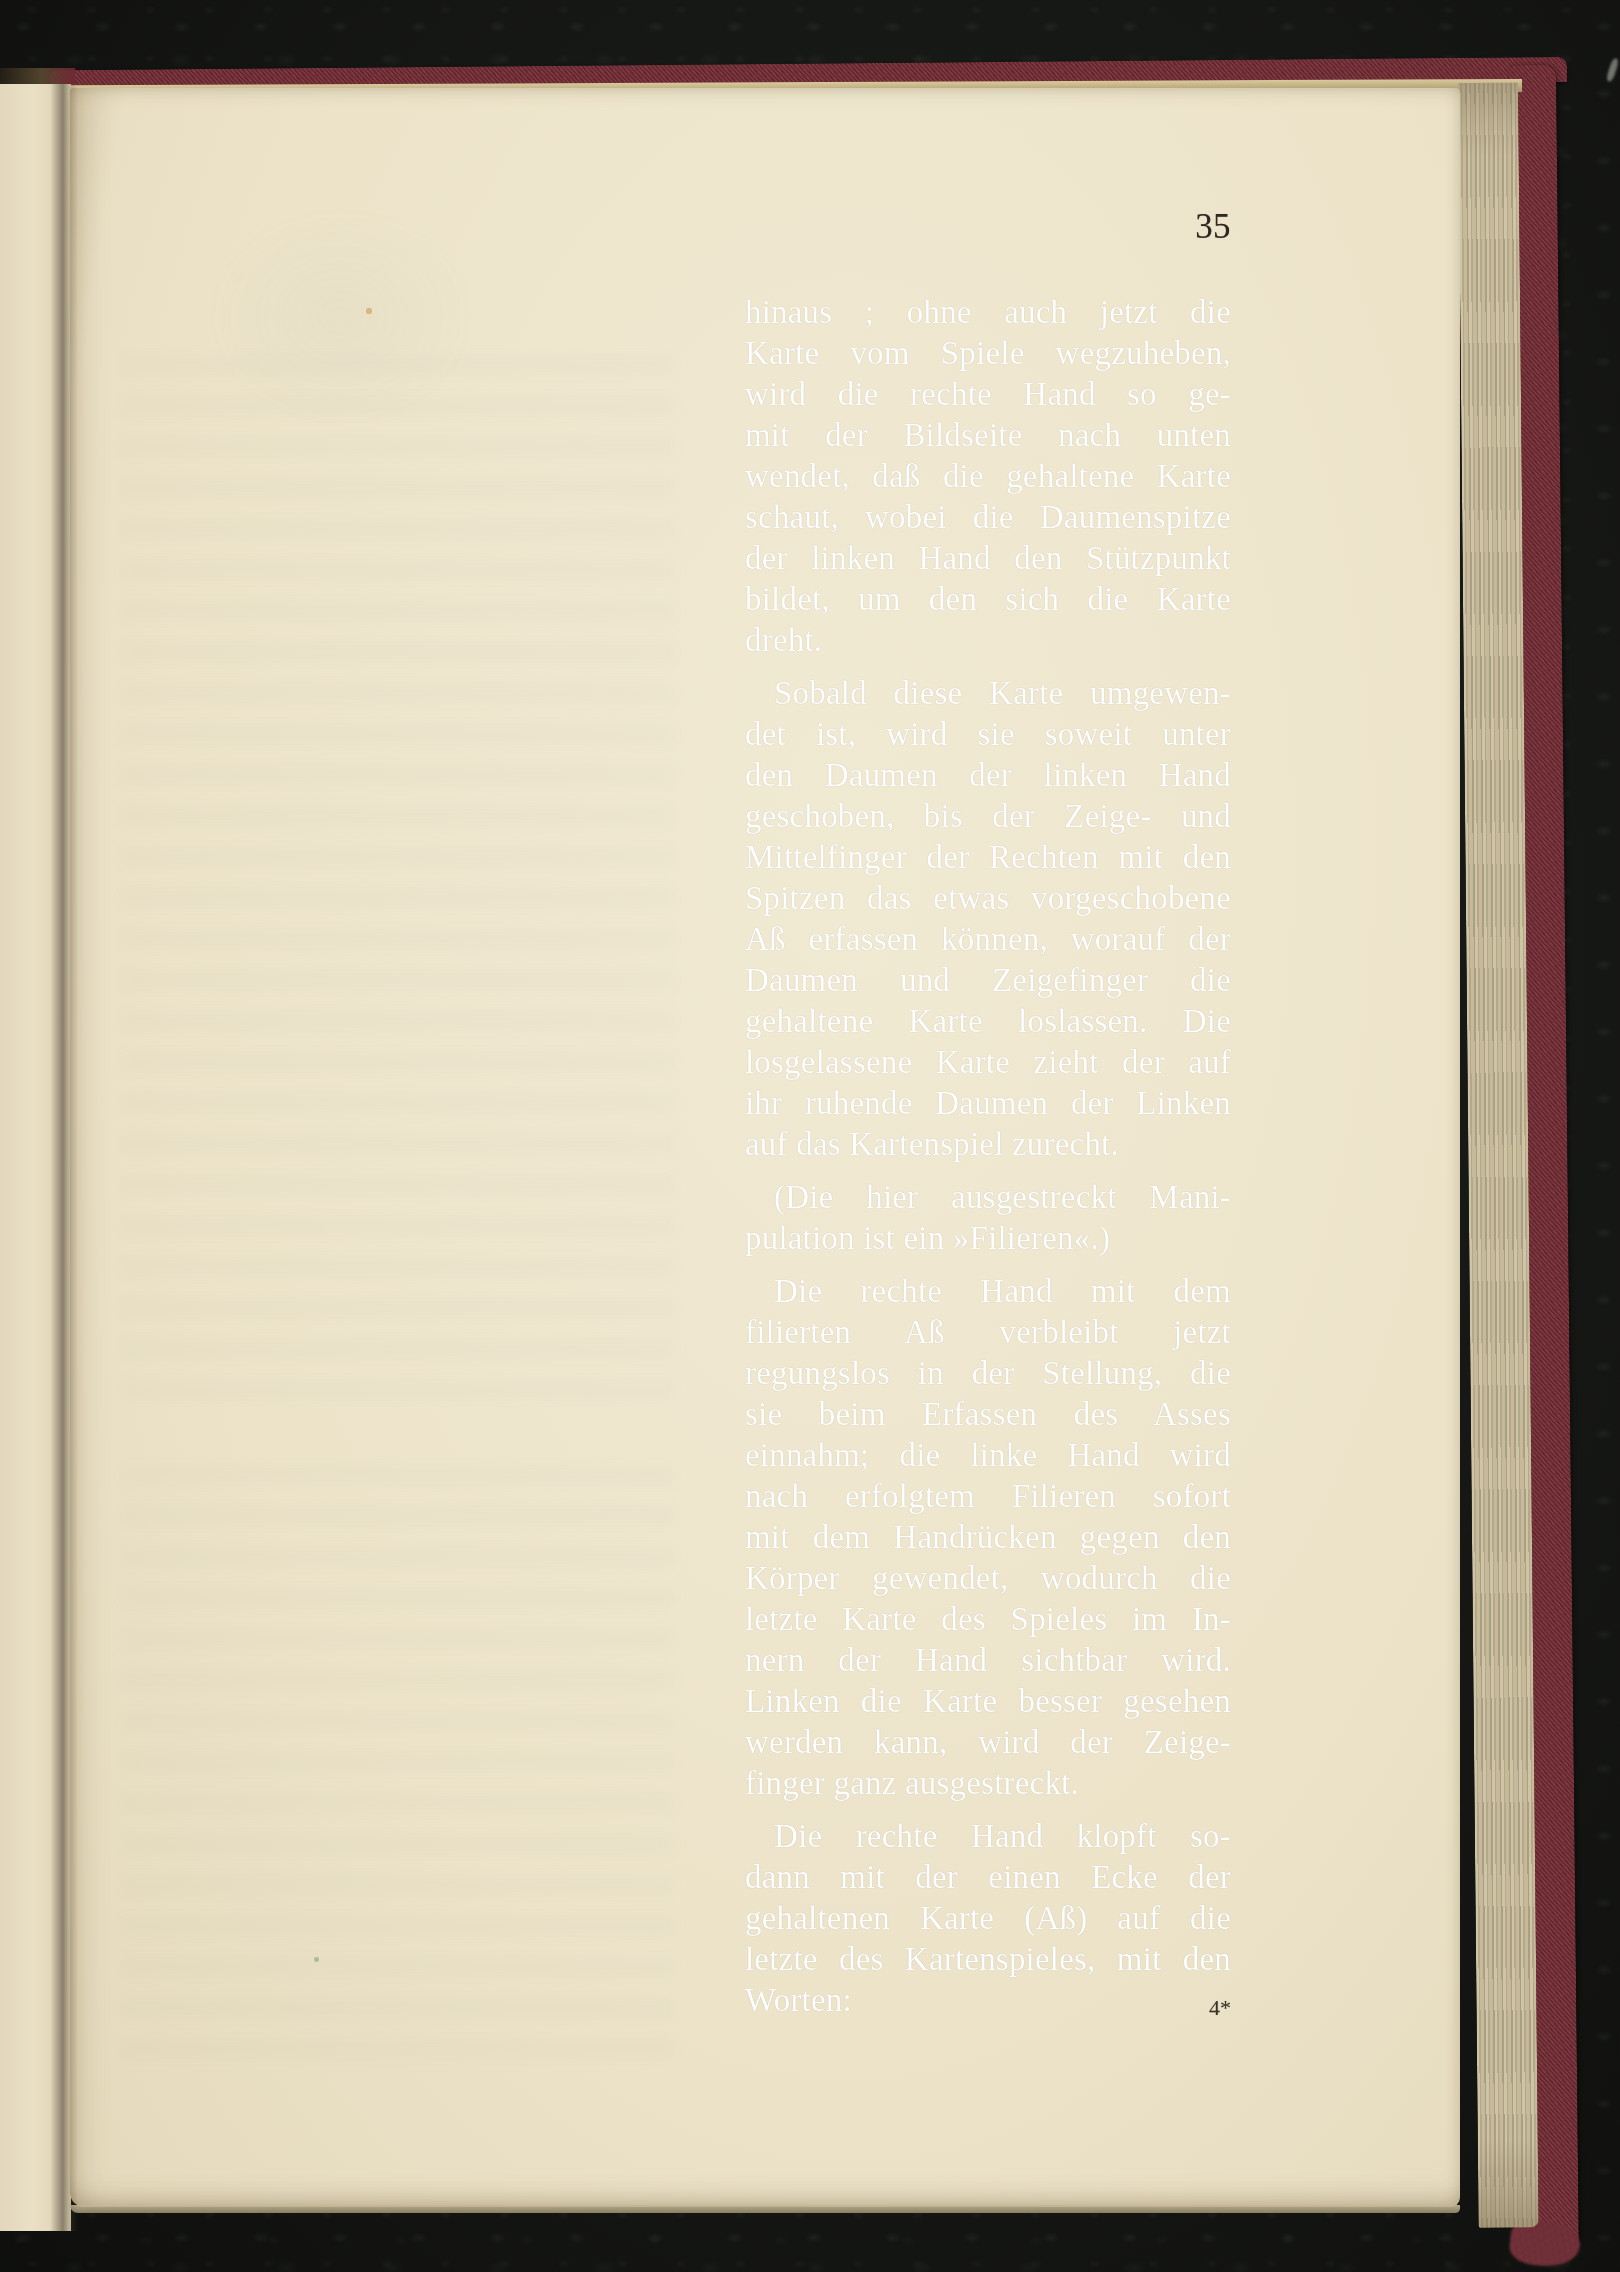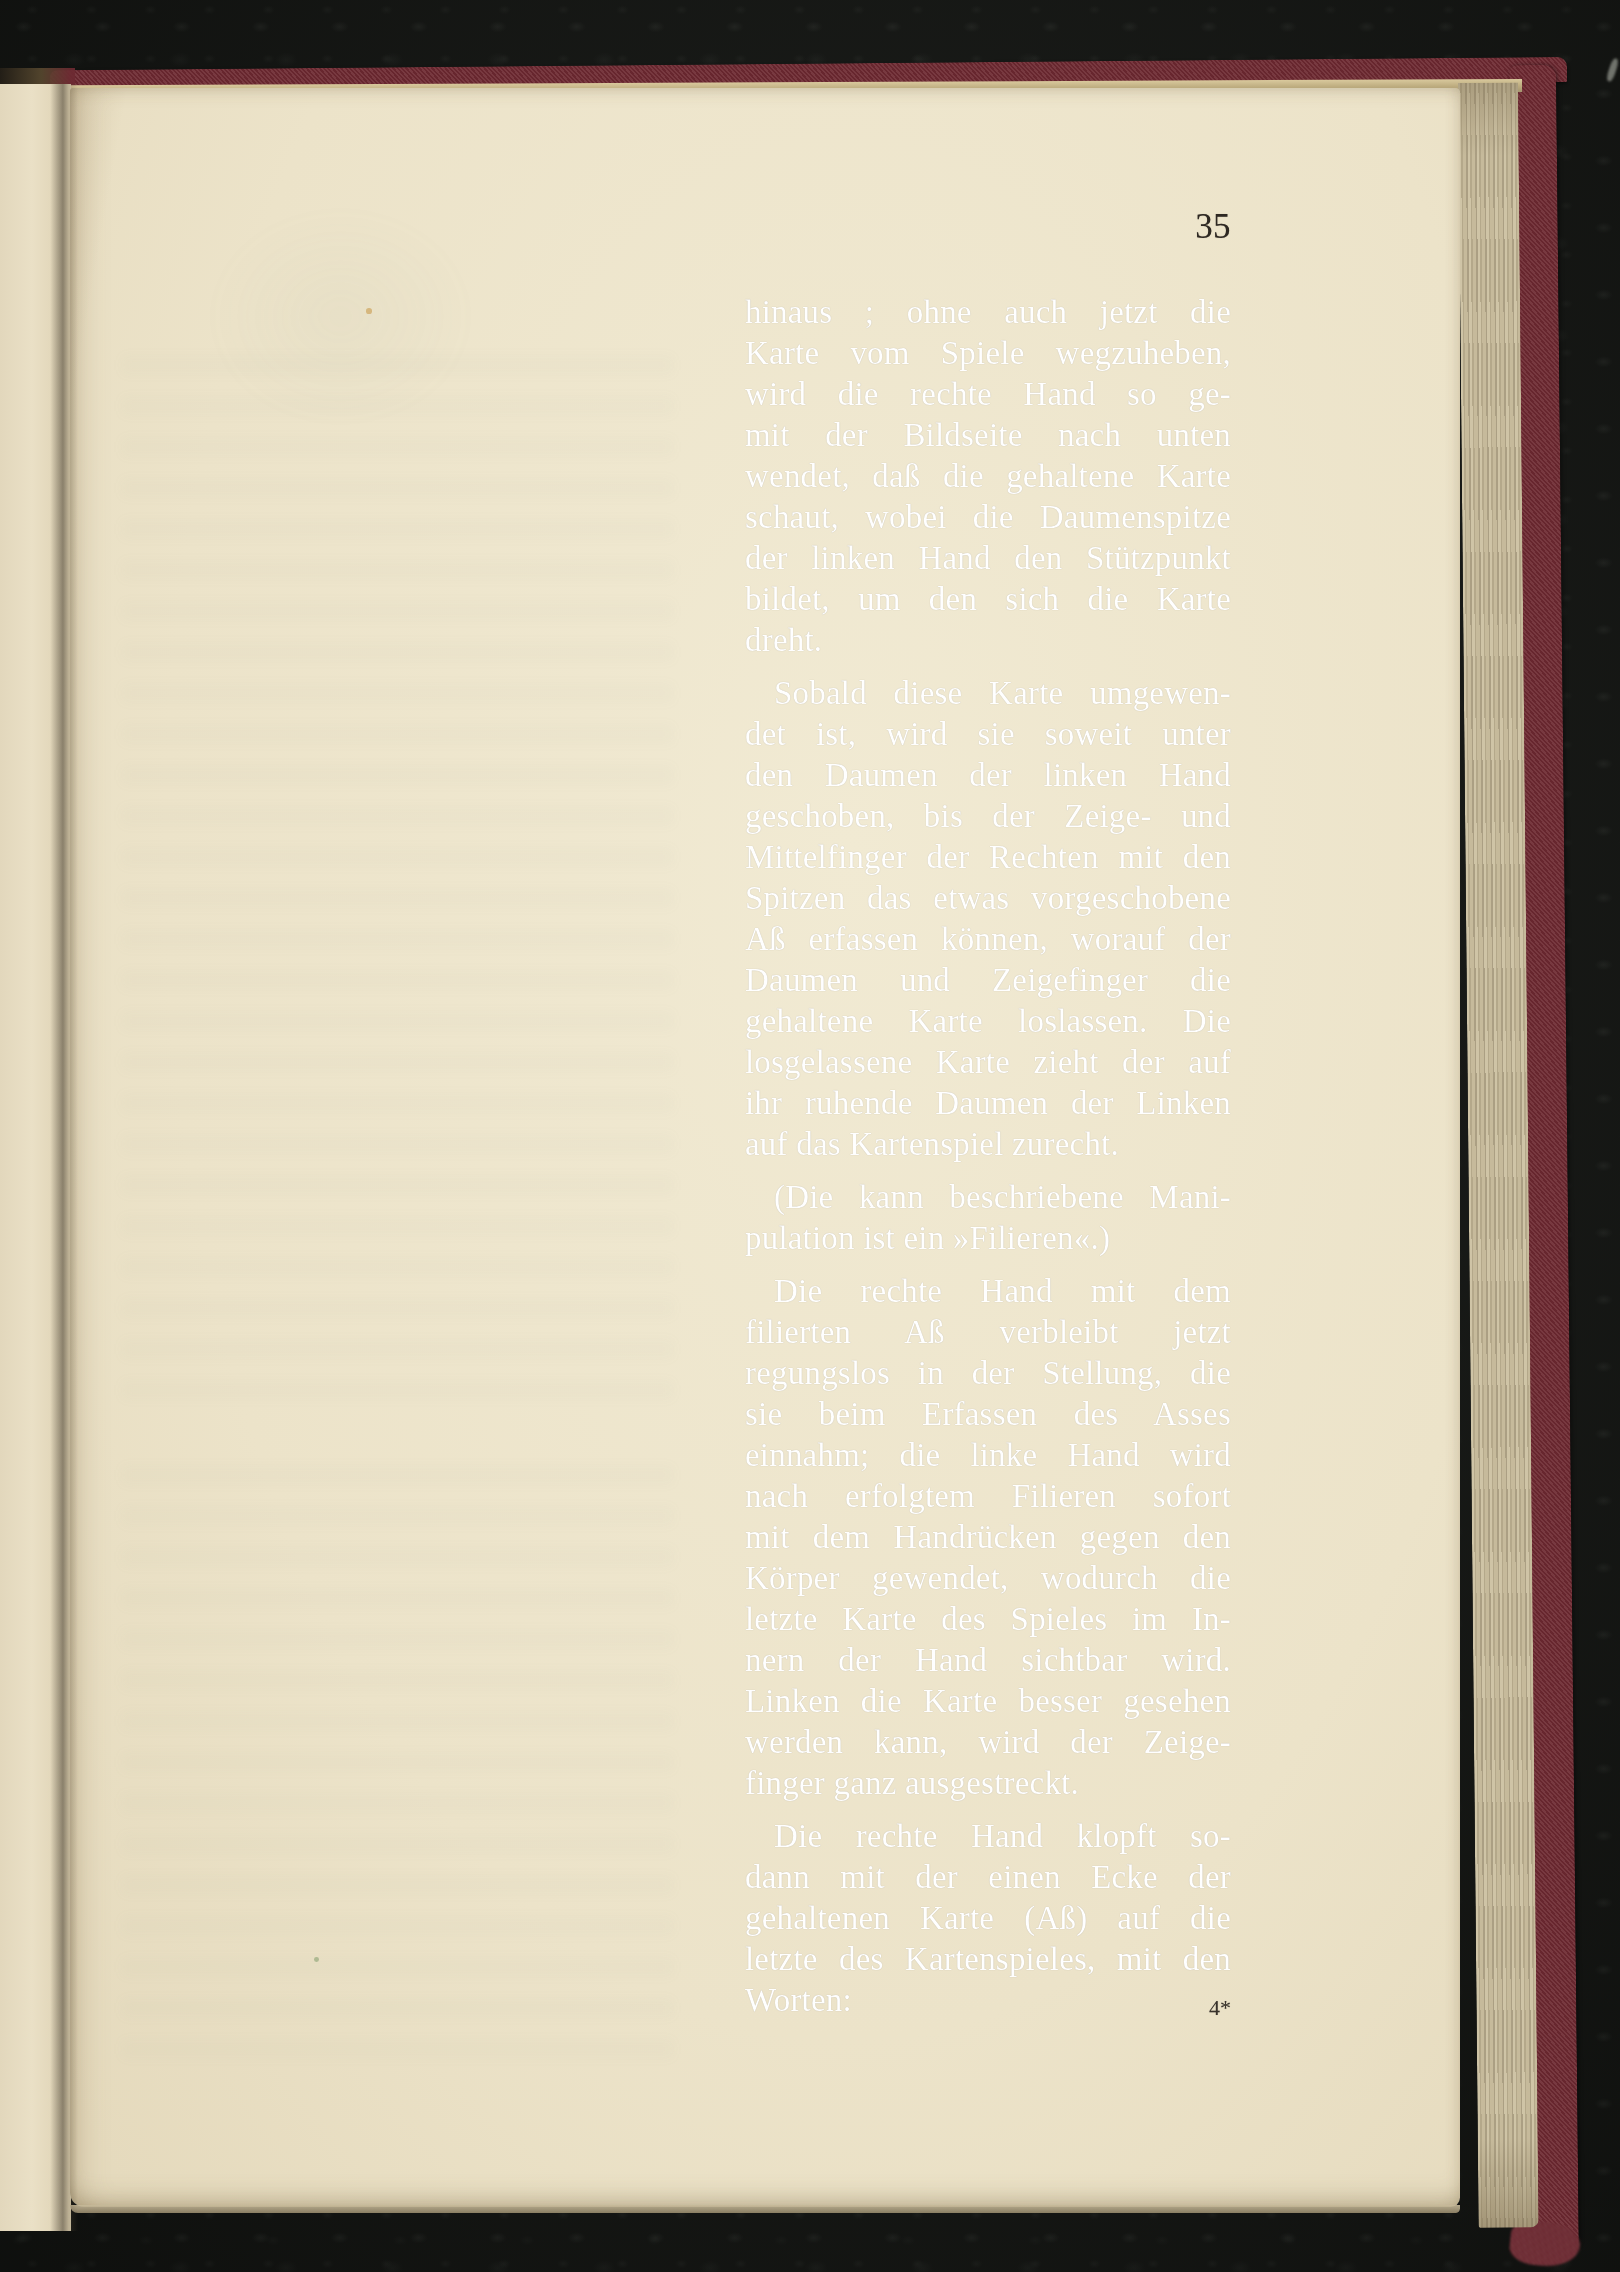--- a/index.html
+++ b/index.html
@@ -176,21 +176,21 @@
       <div class="line">Spitzen das etwas vorgeschobene</div>
       <div class="line">Aß erfassen können, worauf der</div>
       <div class="line">Daumen und Zeigefinger die</div>
       <div class="line">gehaltene Karte loslassen. Die</div>
       <div class="line">losgelassene Karte zieht der auf</div>
       <div class="line">ihr ruhende Daumen der Linken</div>
       <div class="line last">auf das Kartenspiel zurecht.</div>
     </div>
 
     <div class="para ind">
-      <div class="line">(Die kann beschriebene Mani-</div>
+      <div class="line">(Die hier ausgestreckt Mani-</div>
       <div class="line last">pulation ist ein »Filieren«.)</div>
     </div>
 
     <div class="para ind">
       <div class="line">Die rechte Hand mit dem</div>
       <div class="line">filierten Aß verbleibt jetzt</div>
       <div class="line">regungslos in der Stellung, die</div>
       <div class="line">sie beim Erfassen des Asses</div>
       <div class="line">einnahm; die linke Hand wird</div>
       <div class="line">nach erfolgtem Filieren sofort</div>

